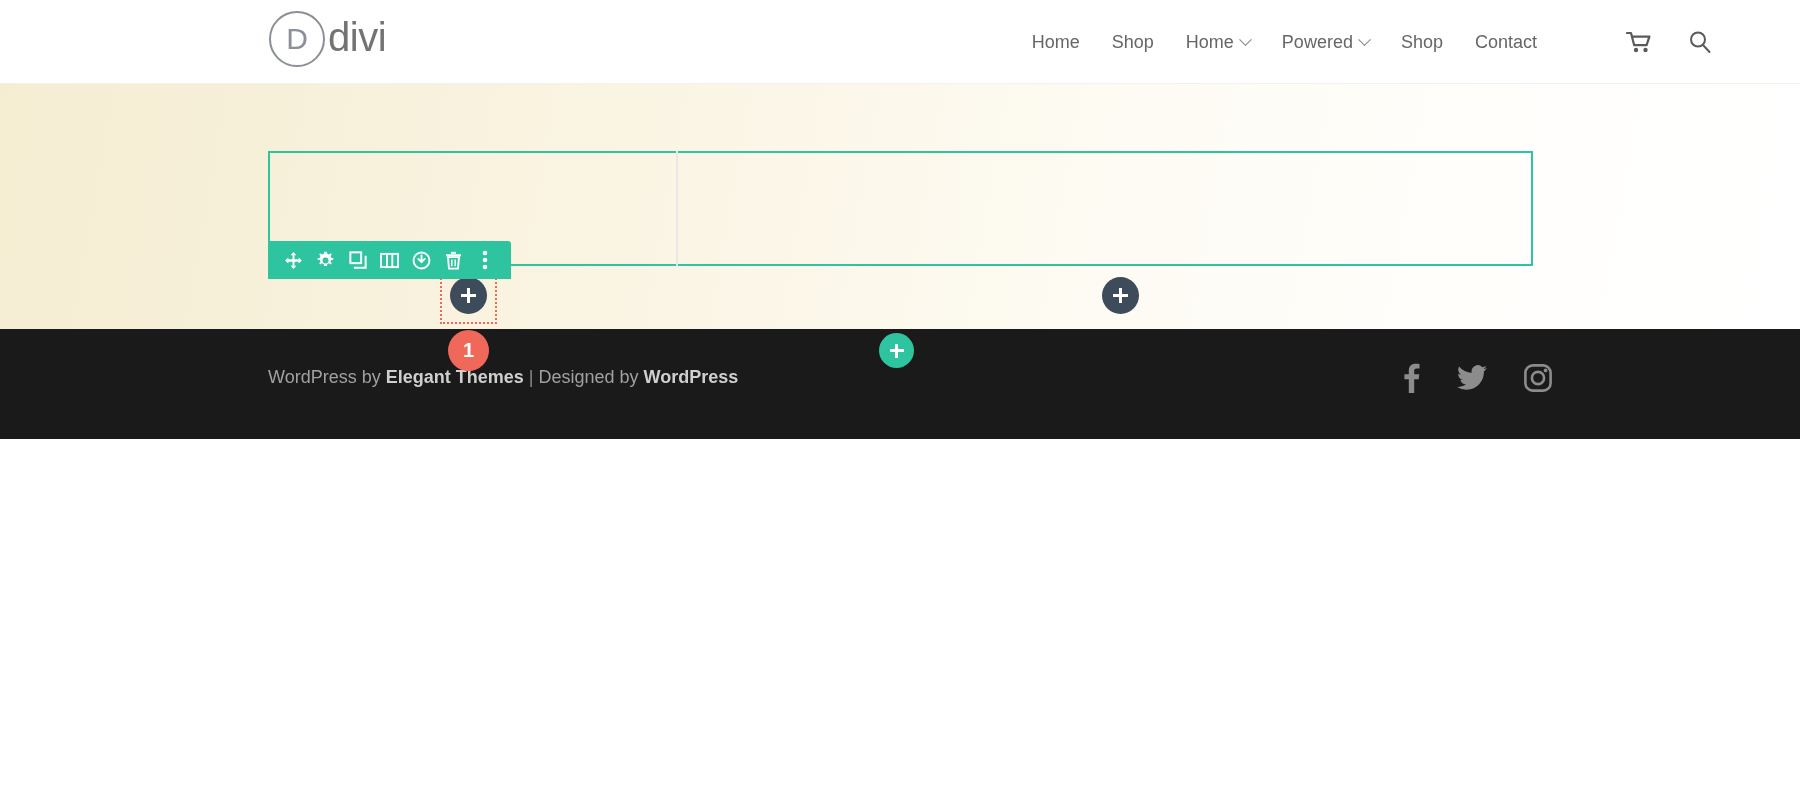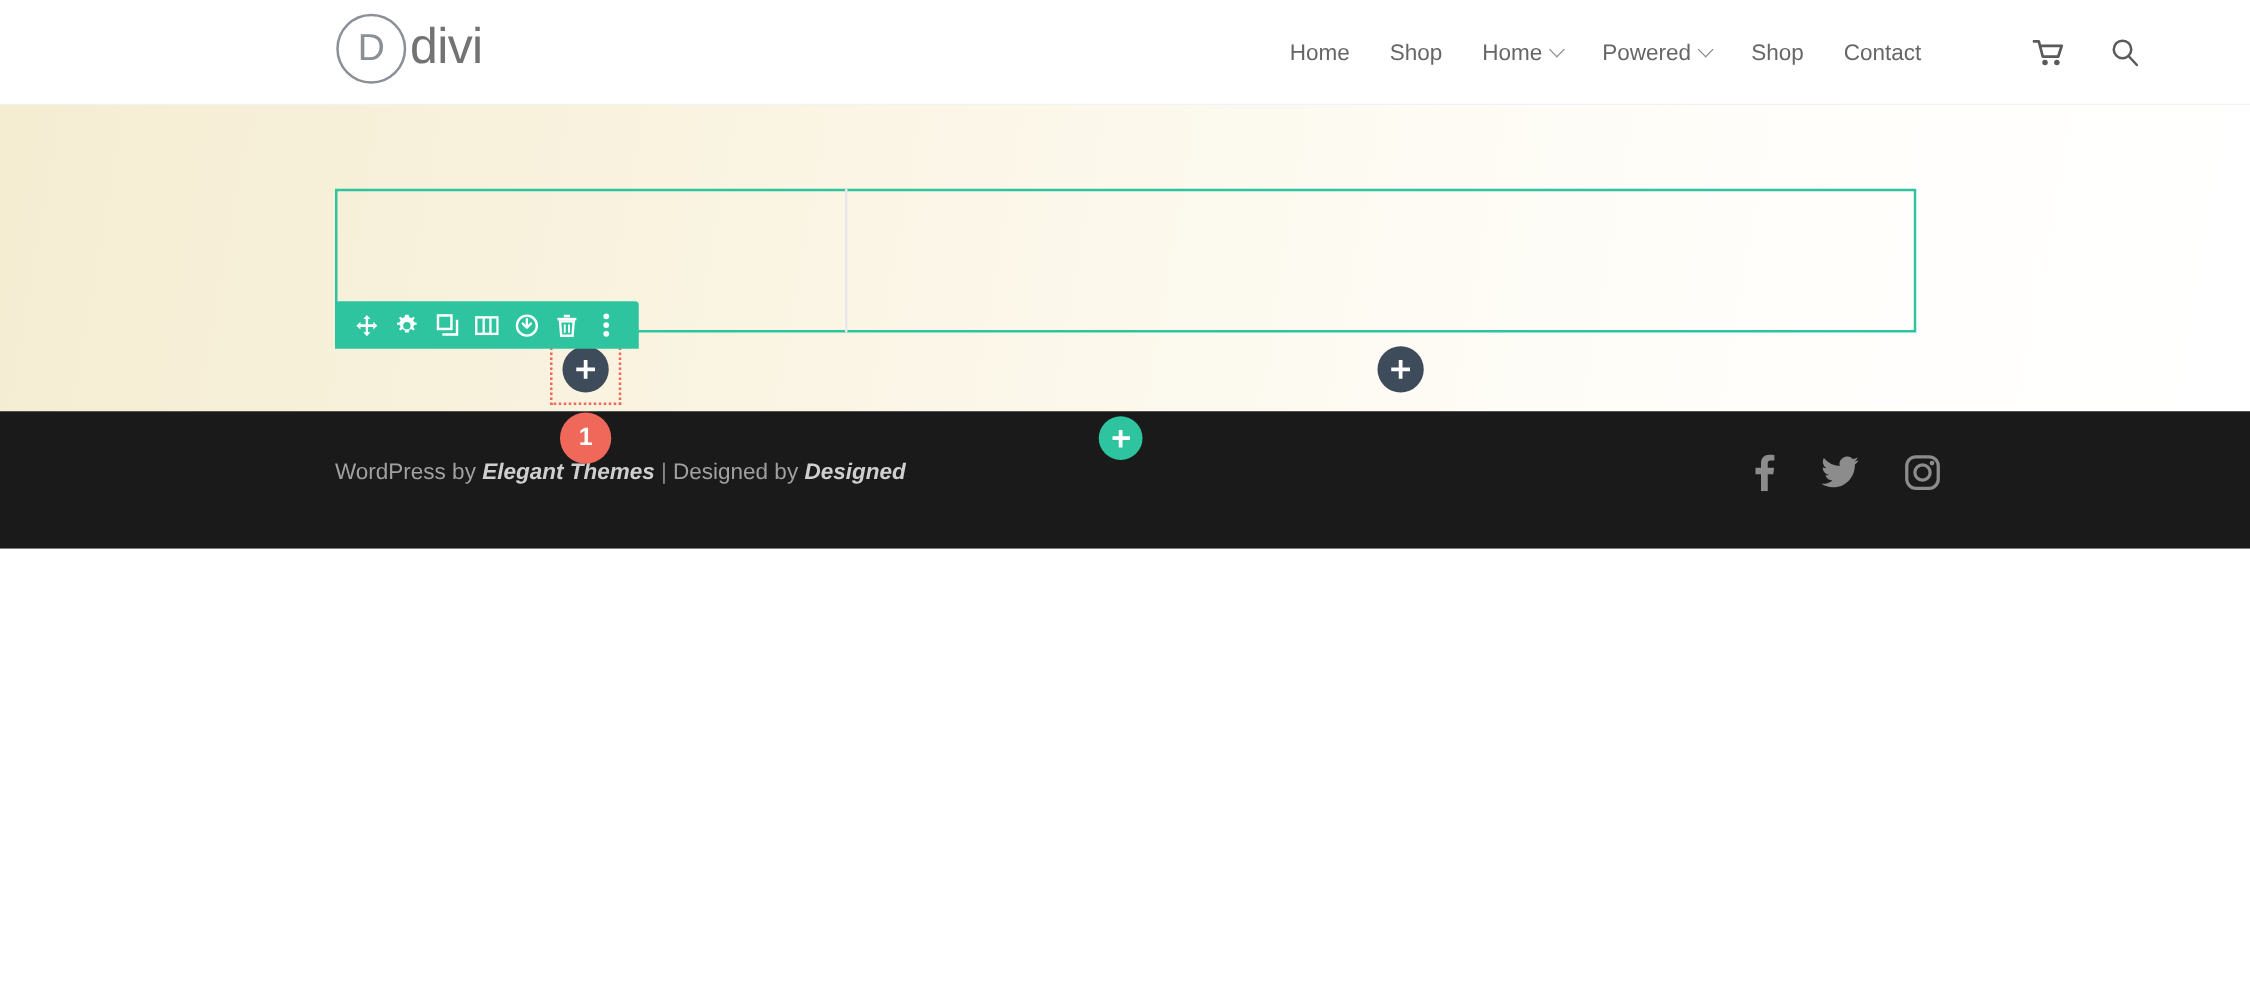--- a/index.html
+++ b/index.html
@@ -206,21 +206,21 @@
     background: #1a1a1a;
   }
   .footer-credit {
     position: absolute;
     left: 268px;
     top: 38px;
     font-size: 18px;
     color: #a0a0a0;
     white-space: nowrap;
   }
-  .footer-credit b { color: #cfcfcf; font-weight: 700; font-style: italic; }
+  .footer-credit b { color: #cfcfcf; font-weight: 700; }
   .footer-credit .sep { color: #8a8a8a; }
   .footer-social {
     position: absolute;
     right: 248px;
     top: 34px;
     display: flex;
     align-items: center;
     gap: 37px;
   }
   .social-icon { cursor: pointer; display: flex; align-items: center; }
@@ -343,21 +343,21 @@
 
   <div class="plus-dark plus-col2"></div>
 
   <div class="badge-one">1</div>
 
   <div class="plus-green"></div>
 </section>
 
 <footer class="site-footer">
   <div class="footer-credit">
-    <span>WordPress by </span><b>Elegant Themes</b><span class="sep"> | </span><span>Designed by </span><b>Designed</b>
+    <span>WordPress by </span><b>Elegant Themes</b><span class="sep"> | </span><span>Designed by </span><b>WordPress</b>
   </div>
 
   <div class="footer-social">
     <div class="social-icon">
       <svg width="17" height="30" viewBox="0 0 17 30">
         <path d="M11.2 30 V16.3 H15.6 L16.3 11.2 H11.2 V7.9 c0 -1.5 0.4 -2.5 2.5 -2.5 H16.5 V0.9 C16 0.8 14.4 0.7 12.5 0.7 C8.5 0.7 5.8 3.1 5.8 7.5 V11.2 H1.4 V16.3 H5.8 V30 Z" fill="#8c8c8c"></path>
       </svg>
     </div>
     <div class="social-icon">
       <svg width="30" height="26" viewBox="0 0 30 26">

